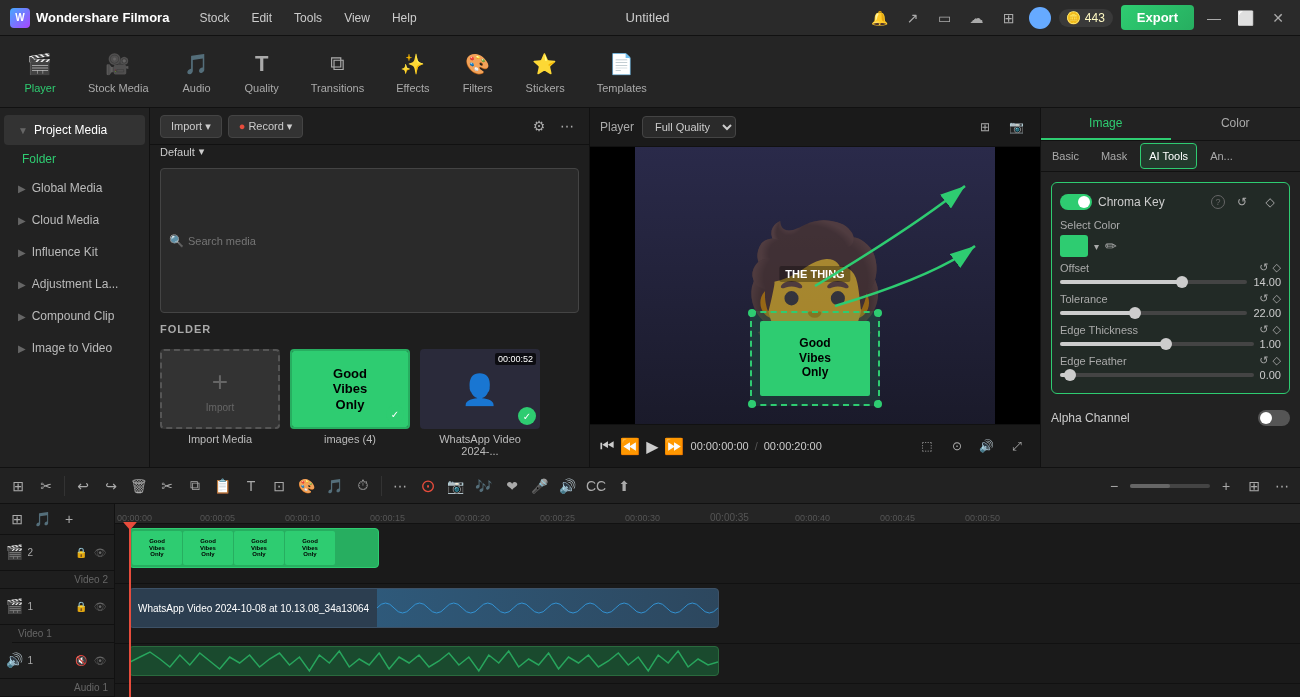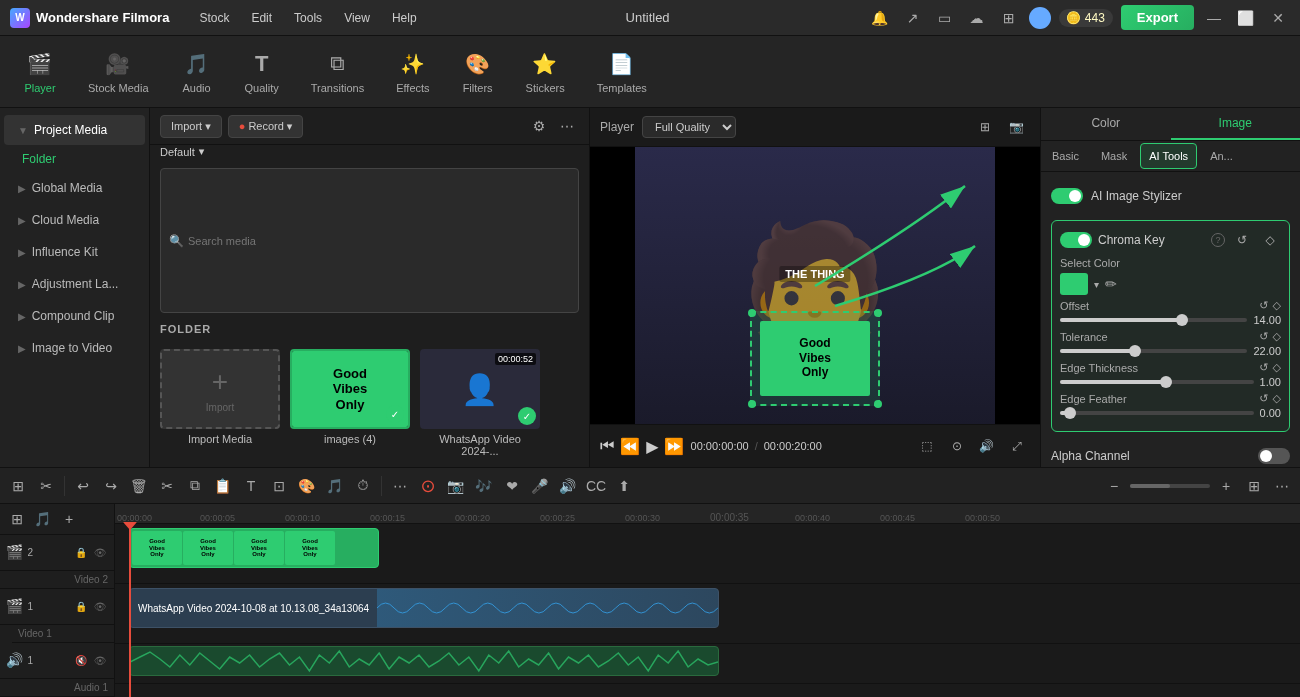--- a/index.html
+++ b/index.html
@@ -346,36 +346,32 @@
         <div class="preview-icon">⊙</div>
         <div class="preview-icon">🔊</div>
         <div class="preview-icon">⤢</div>
       </div>
     </div>
   </div>
 
   <div class="right-panel">
 
     <div class="right-tabs">
+      <div class="right-tab active">Image</div>
       <div class="right-tab">Color</div>
-      <div class="right-tab active">Image</div>
     </div>
 
     <div class="right-subtabs">
       <div class="right-subtab">Basic</div>
       <div class="right-subtab">Mask</div>
       <div class="right-subtab active">AI Tools</div>
       <div class="right-subtab">An...</div>
     </div>
     <div class="right-content">
 
-      <div class="toggle-row">
-        <div class="toggle"></div>
-        <span class="toggle-label">AI Image Stylizer</span>
-      </div>
 
       <div class="section-box">
         <div class="chroma-key-row">
           <div class="toggle"></div>
           <span class="chroma-key-label">Chroma Key</span>
           <div class="toggle-info">?</div>
           <div class="chroma-btn">↺</div>
           <div class="chroma-btn">◇</div>
         </div>
         <div class="select-color-label">Select Color</div>

